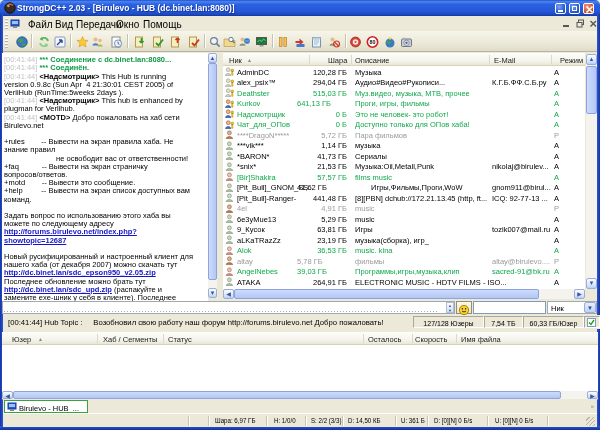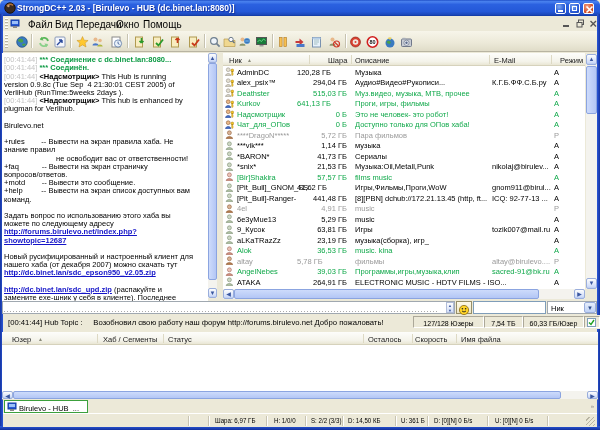--- a/index.html
+++ b/index.html
@@ -229,43 +229,45 @@
         <circle cx="6" cy="6.8" r="2.6" fill="#e8ecf4" stroke="#70788a" stroke-width=".7"></circle>
         <circle cx="6" cy="6.8" r="1.2" fill="#5a6a8a"></circle>
         <rect x="2" y="1.8" width="3" height="2" fill="#a8aeb8"></rect>
       </svg>
   </div>
 
   <div class="abs" id="chat">
       <div class="cl" style="top:2.20px"><span class="ts">[00:41:44] </span><span class="sys">*** Соединение с dc.binet.lan:8080...</span></div>
       <div class="cl" style="top:10.40px"><span class="ts">[00:41:44] </span><span class="sys">*** Соединён.</span></div>
       <div class="cl" style="top:18.60px"><span class="ts">[00:41:44] </span><span class="nick">&lt;Надсмотрщик&gt;</span><span> This Hub is running</span></div>
-      <div class="cl" style="top:26.80px"><span>version 0.9.8c (Tue Sep  4 21:30:01 CEST 2005) of</span></div>
+      <div class="cl" style="top:26.80px"><span>version 0.9.8c (Sun Apr  4 21:30:01 CEST 2005) of</span></div>
       <div class="cl" style="top:35.00px"><span>VerliHub (RunTime:5weeks 2days ).</span></div>
       <div class="cl" style="top:43.20px"><span class="ts">[00:41:44] </span><span class="nick">&lt;Надсмотрщик&gt;</span><span> This hub is enhanced by</span></div>
       <div class="cl" style="top:51.40px"><span>plugman for Verlihub.</span></div>
+      <div class="cl" style="top:59.60px"><span class="ts">[00:41:44] </span><span class="nick">&lt;MOTD&gt;</span><span> Добро пожаловать на хаб сети</span></div>
       <div class="cl" style="top:67.80px"><span>Birulevo.net</span></div>
       <div class="cl" style="top:76.00px"></div>
       <div class="cl" style="top:84.20px"><span>+rules&nbsp;&nbsp;&nbsp;&nbsp;&nbsp;&nbsp;&nbsp;&nbsp;-- Вывести на экран правила хаба. Не</span></div>
       <div class="cl" style="top:92.40px"><span>знание правил</span></div>
       <div class="cl" style="top:100.60px"><span>&nbsp;&nbsp;&nbsp;&nbsp;&nbsp;&nbsp;&nbsp;&nbsp;&nbsp;&nbsp;&nbsp;&nbsp;&nbsp;&nbsp;&nbsp;&nbsp;&nbsp;&nbsp;&nbsp;&nbsp;&nbsp;&nbsp;&nbsp;&nbsp;&nbsp;не освободит вас от ответственности!</span></div>
       <div class="cl" style="top:108.80px"><span>+faq&nbsp;&nbsp;&nbsp;&nbsp;&nbsp;&nbsp;&nbsp;&nbsp;&nbsp;&nbsp;&nbsp;-- Вывести на экран страничку</span></div>
       <div class="cl" style="top:117.00px"><span>вопросов/ответов.</span></div>
       <div class="cl" style="top:125.20px"><span>+motd&nbsp;&nbsp;&nbsp;&nbsp;&nbsp;&nbsp;&nbsp;&nbsp;-- Вывести это сообщение.</span></div>
       <div class="cl" style="top:133.40px"><span>+help&nbsp;&nbsp;&nbsp;&nbsp;&nbsp;&nbsp;&nbsp;&nbsp;&nbsp;-- Вывести на экран список доступных вам</span></div>
       <div class="cl" style="top:141.60px"><span>команд.</span></div>
       <div class="cl" style="top:149.80px"></div>
       <div class="cl" style="top:158.00px"><span>Задать вопрос по использованию этого хаба вы</span></div>
       <div class="cl" style="top:166.20px"><span>можете по следующему адресу</span></div>
       <div class="cl" style="top:174.40px"><span class="lnk" style="color:#1414c8;font-weight:bold;text-decoration:underline">http://forums.birulevo.net/index.php?</span></div>
       <div class="cl" style="top:182.60px"><span class="lnk" style="color:#1414c8;font-weight:bold;text-decoration:underline">showtopic=12687</span></div>
       <div class="cl" style="top:190.80px"></div>
       <div class="cl" style="top:199.00px"><span>Новый русифицированный и настроенный клиент для</span></div>
       <div class="cl" style="top:207.20px"><span>нашего хаба (от декабря 2007) можно скачать тут</span></div>
       <div class="cl" style="top:215.40px"><span class="lnk" style="color:#1414c8;font-weight:bold;text-decoration:underline">http://dc.binet.lan/sdc_epson950_v2.05.zip</span></div>
+      <div class="cl" style="top:223.60px"><span>Последнее обновление можно брать тут</span></div>
       <div class="cl" style="top:231.80px"><span class="lnk" style="color:#1414c8;font-weight:bold;text-decoration:underline">http://dc.binet.lan/sdc_upd.zip</span><span> (распакуйте и</span></div>
       <div class="cl" style="top:240.00px"><span>замените exe-шник у себя в клиенте). Последнее</span></div>
     </div>
 
   <div class="abs sbv" style="left:208px;top:53px;width:9px;height:245px">
     <div class="sbbtn" style="top:0;height:10px;font-size:6px;line-height:8px">▲</div>
     <div class="sbthumb" style="top:10px;height:217px"></div>
     <div class="sbbtn" style="bottom:0;height:10px;font-size:6px;line-height:8px">▼</div>
   </div>
 
@@ -285,21 +287,21 @@
     <div id="rows">
         <div class="row" style="top:13.5px">
           <svg class="icu" viewBox="0 0 9 9">
             <circle cx="3.2" cy="2.7" r="1.9" fill="#e4e0d2" stroke="#98948a" stroke-width=".6"></circle>
             <path d="M.6 8.8 C.6 5.7 5.8 5.7 5.8 8.8 Z" fill="#d4d0c2" stroke="#98948a" stroke-width=".6"></path>
             <circle cx="7.3" cy="3.4" r="1.4" fill="#f2c428" stroke="#a8821a" stroke-width=".5"></circle>
             <rect x="6.8" y="4.6" width="1.1" height="3.6" fill="#f2c428" stroke="#a8821a" stroke-width=".4"></rect>
             <rect x="7.9" y="6.6" width=".9" height=".8" fill="#f2c428"></rect>
           </svg>
           <span class="c" style="left:14px">AdminDC</span>
-          <span class="c" style="left:74px;width:50px;text-align:left;display:inline-block">120,28 ГБ</span>
+          <span class="c" style="left:74px;width:50px;text-align:right;display:inline-block">120,28 ГБ</span>
           <span class="c" style="left:132px">Музыка</span>
           <span class="c" style="left:269px"></span>
           <span class="c" style="left:331px">А</span>
         </div>
         <div class="row" style="top:24.0px">
           <svg class="icu" viewBox="0 0 9 9">
             <circle cx="3.2" cy="2.7" r="1.9" fill="#e4e0d2" stroke="#98948a" stroke-width=".6"></circle>
             <path d="M.6 8.8 C.6 5.7 5.8 5.7 5.8 8.8 Z" fill="#d4d0c2" stroke="#98948a" stroke-width=".6"></path>
             <circle cx="7.3" cy="3.4" r="1.4" fill="#f2c428" stroke="#a8821a" stroke-width=".5"></circle>
             <rect x="6.8" y="4.6" width="1.1" height="3.6" fill="#f2c428" stroke="#a8821a" stroke-width=".4"></rect>
@@ -422,21 +424,21 @@
           <span class="c" style="left:269px"></span>
           <span class="c" style="left:331px">А</span>
         </div>
         <div class="row" style="top:129.0px">
           <svg class="icu" viewBox="0 0 9 9">
             <circle cx="4.4" cy="2.8" r="2" fill="#ccd6c2" stroke="#7e8e74" stroke-width=".6"></circle>
             <path d="M1.2 8.8 C1.2 5.7 7.6 5.7 7.6 8.8 Z" fill="#aebfa2" stroke="#7e8e74" stroke-width=".6"></path>
           </svg>
           <span class="c" style="left:14px">[Pit_Bull]_GNOM_SS</span>
           <span class="c" style="left:74px;width:50px;text-align:left;display:inline-block">41,62 ГБ</span>
-          <span class="c" style="left:132px">Игры,Фильмы,Проги,WoW</span>
+          <span class="c" style="left:148px">Игры,Фильмы,Проги,WoW</span>
           <span class="c" style="left:269px">gnom911@birul...</span>
           <span class="c" style="left:331px">А</span>
         </div>
         <div class="row" style="top:139.5px">
           <svg class="icu" viewBox="0 0 9 9">
             <circle cx="4.4" cy="2.8" r="2" fill="#ccd6c2" stroke="#7e8e74" stroke-width=".6"></circle>
             <path d="M1.2 8.8 C1.2 5.7 7.6 5.7 7.6 8.8 Z" fill="#aebfa2" stroke="#7e8e74" stroke-width=".6"></path>
           </svg>
           <span class="c" style="left:14px">[Pit_Bull]-Ranger-</span>
           <span class="c" style="left:74px;width:50px;text-align:right;display:inline-block">441,48 ГБ</span>
@@ -509,21 +511,21 @@
           <span class="c" style="left:132px">фильмы</span>
           <span class="c" style="left:269px">altay@birulevo....</span>
           <span class="c" style="left:331px">Р</span>
         </div>
         <div class="row green" style="top:213.0px">
           <svg class="icu" viewBox="0 0 9 9">
             <circle cx="4.4" cy="2.8" r="2" fill="#eac2b6" stroke="#a2685a" stroke-width=".6"></circle>
             <path d="M1.2 8.8 C1.2 5.7 7.6 5.7 7.6 8.8 Z" fill="#cc8d7e" stroke="#a2685a" stroke-width=".6"></path>
           </svg>
           <span class="c" style="left:14px">AngelNebes</span>
-          <span class="c" style="left:74px;width:50px;text-align:right;display:inline-block">39,03 ГБ</span>
+          <span class="c" style="left:74px;width:50px;display:inline-block">39,03 ГБ</span>
           <span class="c" style="left:132px">Программы,игры,музыка,клип</span>
           <span class="c" style="left:269px">sacred-91@bk.ru</span>
           <span class="c" style="left:331px">А</span>
         </div>
         <div class="row" style="top:223.5px">
           <svg class="icu" viewBox="0 0 9 9">
             <circle cx="4.4" cy="2.8" r="2" fill="#ccd6c2" stroke="#7e8e74" stroke-width=".6"></circle>
             <path d="M1.2 8.8 C1.2 5.7 7.6 5.7 7.6 8.8 Z" fill="#aebfa2" stroke="#7e8e74" stroke-width=".6"></path>
           </svg>
           <span class="c" style="left:14px">ATAKA</span>

